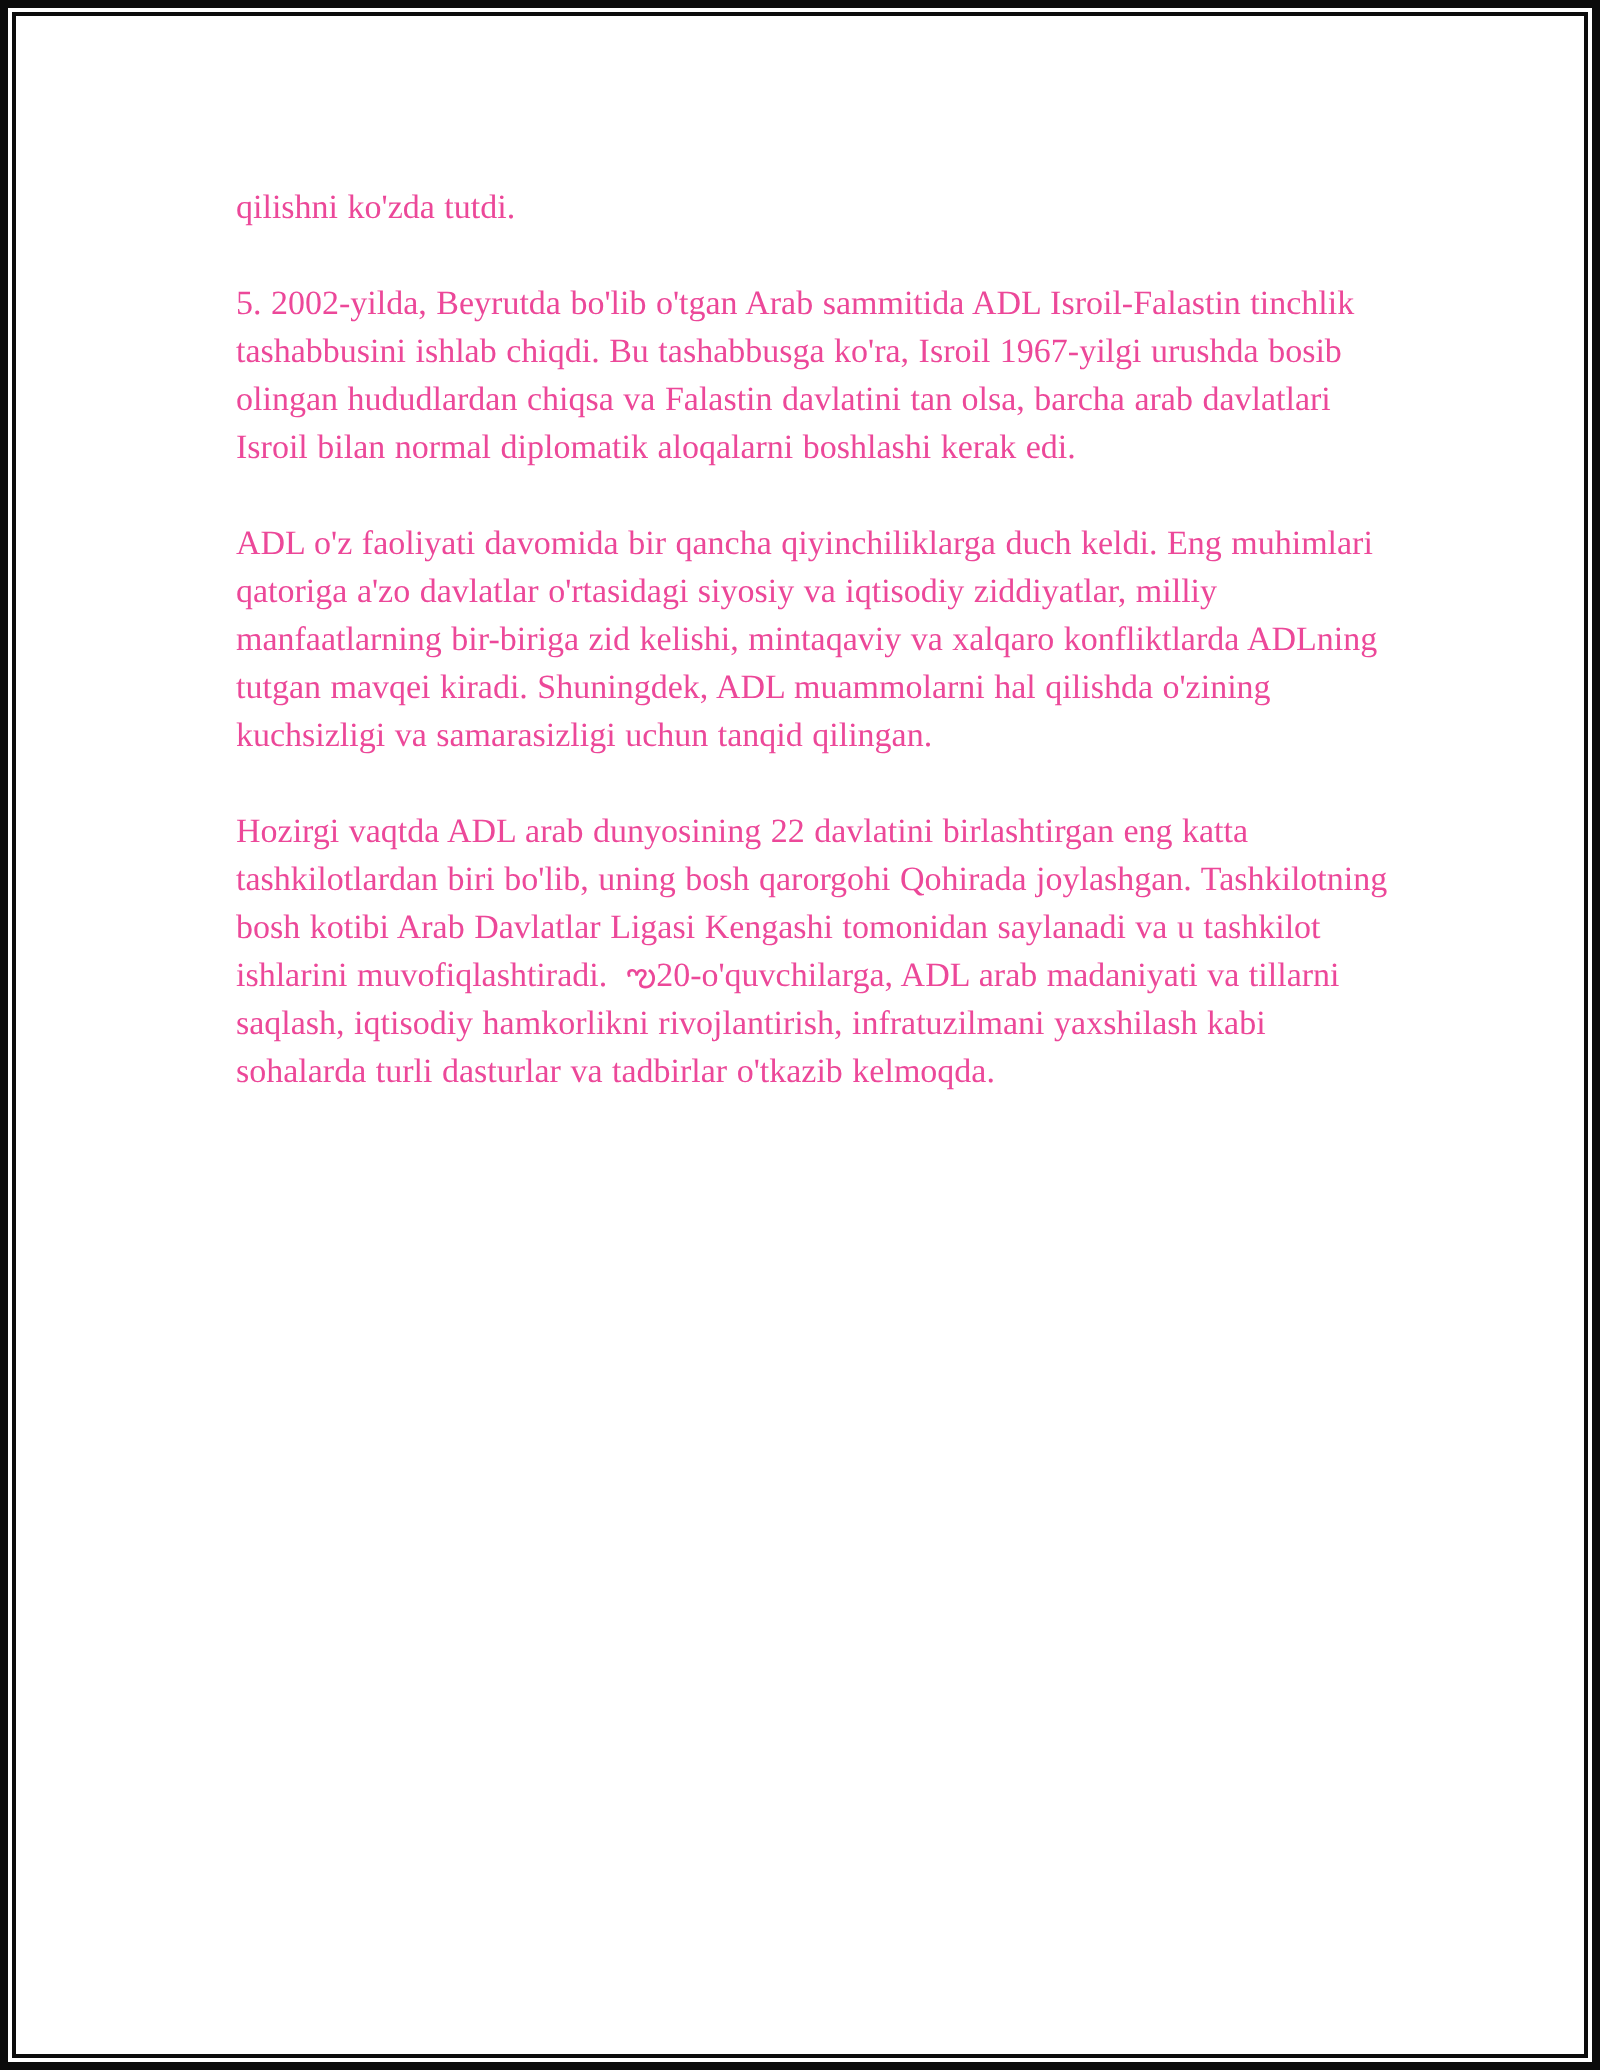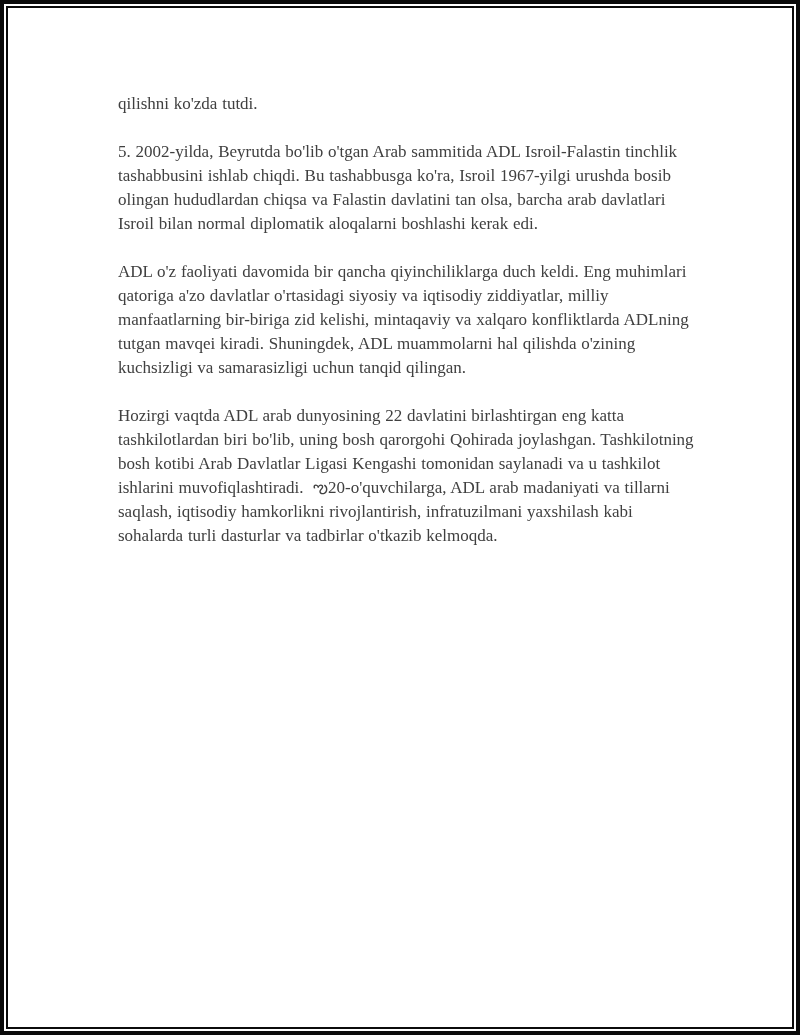--- a/index.html
+++ b/index.html
@@ -29,21 +29,21 @@
     position: relative;
     background: #ffffff;
   }
   .doc-content {
     position: absolute;
     left: 110px;
     top: 84px;
     width: 576px;
     font-size: 17px;
     line-height: 24px;
-    color: #404040;
+    color: #ec4899;
     text-align: left;
   }
   .doc-content p {
     margin: 0 0 24px 0;
     padding: 0;
     white-space: pre-wrap;
     word-spacing: 0.5px;
   }
 </style>
 </head>

